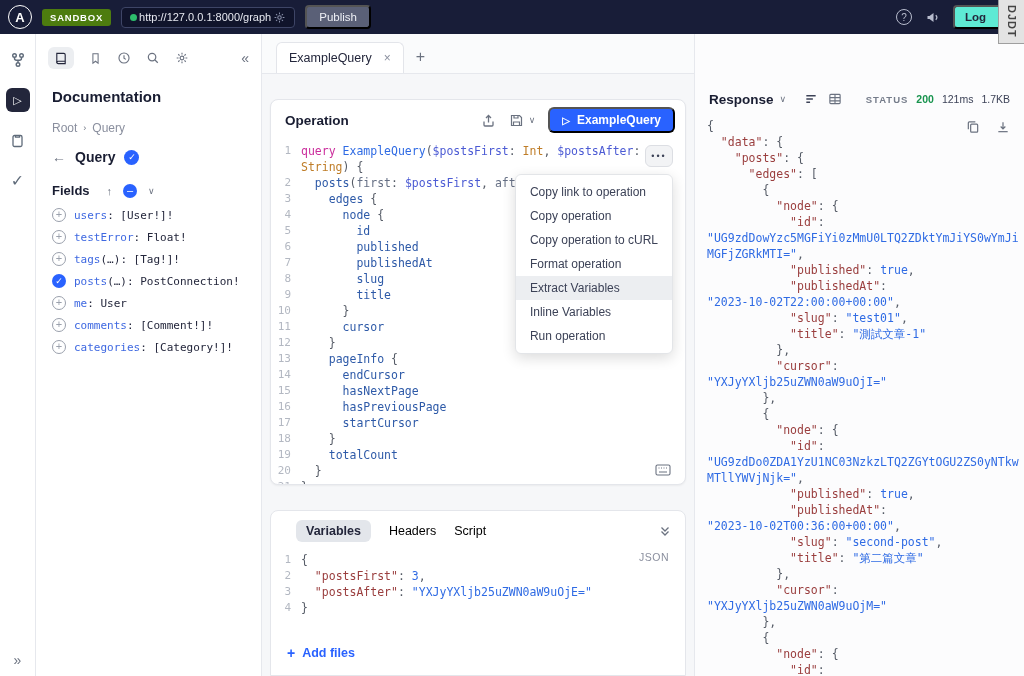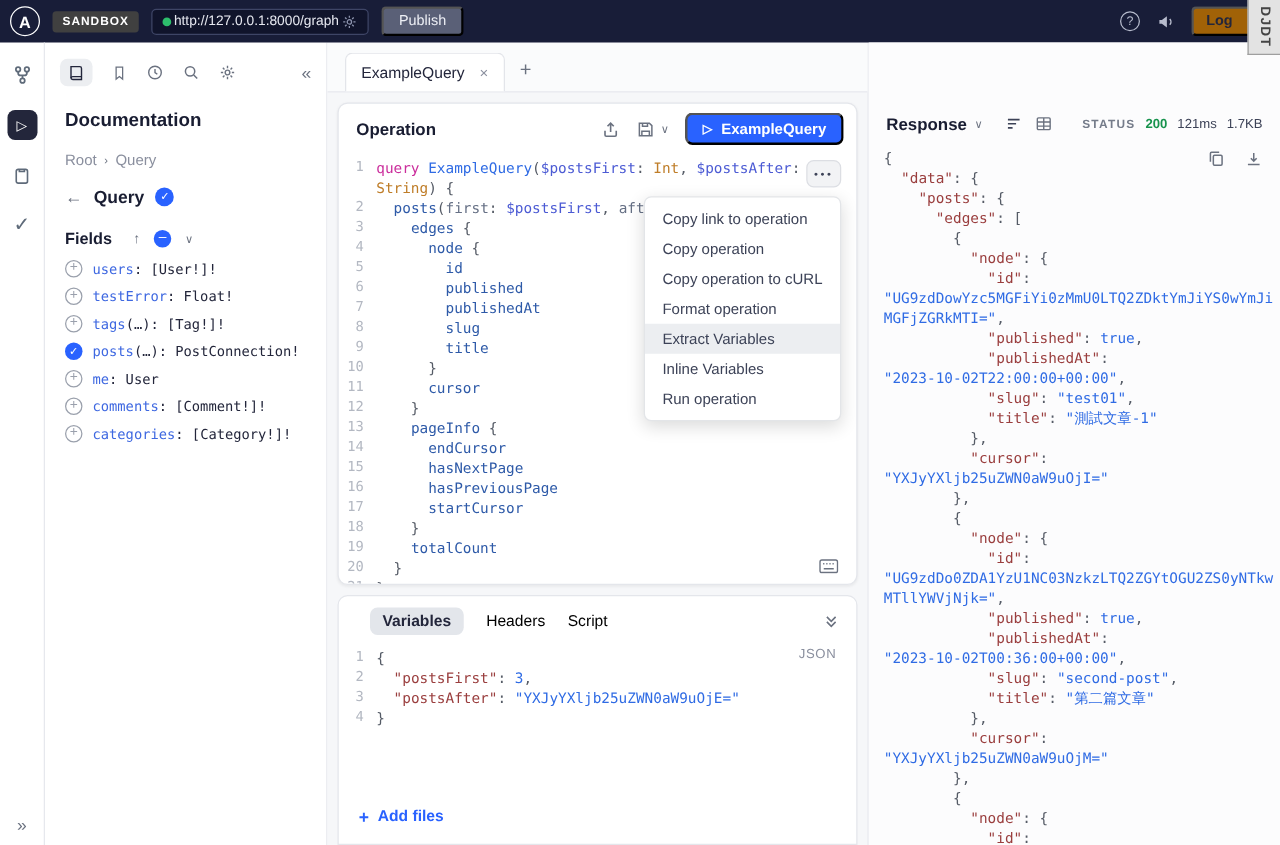--- a/index.html
+++ b/index.html
@@ -3,29 +3,29 @@
 <meta charset="utf-8">
 <style>
   * { margin:0; padding:0; box-sizing:border-box; }
   html,body { background:#ffffff; }
   body { font-family:"Liberation Sans", sans-serif; color:#23263B; }
   .app { position:relative; width:1024px; height:676px; overflow:hidden; background:#fff; }
 
   
   .topbar { height:34px; background:#181D38; display:flex; align-items:center; padding:0 8px; gap:10px; position:relative; }
   .logo { width:24px; height:24px; border-radius:50%; border:1.5px solid #fff; color:#fff; display:flex; align-items:center; justify-content:center; font-weight:bold; font-size:13px; flex:none; }
-  .sandbox-badge { background:#404040; color:#fff; font-size:9.5px; font-weight:700; letter-spacing:.8px; padding:3px 8px; border-radius:3px; }
+  .sandbox-badge { background:#4d7c0f; color:#fff; font-size:9.5px; font-weight:700; letter-spacing:.8px; padding:3px 8px; border-radius:3px; }
   .url-pill { display:flex; align-items:center; gap:2px; background:#10142B; border:1px solid #3E4566; border-radius:4px; padding:3px 8px; color:#E6E8F0; font-size:11px; }
   .green-dot { width:7px; height:7px; border-radius:50%; background:#2DBE6C; flex:none; }
   .pill-gear { color:#8B92AC; display:inline-flex; }
   .publish-btn { background:#5A6077; color:#EDEFF5; font-size:11.5px; border-radius:4px; padding:4px 12px; }
   .tb-right { margin-left:auto; display:flex; align-items:center; gap:13px; padding-right:8px; }
   .help-icon { width:16px; height:16px; border-radius:50%; border:1.2px solid #B7BCCD; color:#B7BCCD; font-size:10px; display:flex; align-items:center; justify-content:center; }
   .mega { color:#B7BCCD; display:inline-flex; }
-  .login-btn { background:#a16207; color:#23263B; font-size:11.5px; border-radius:4px; padding:4px 20px 4px 10px; font-weight:600; }
+  .login-btn { background:#5eead4; color:#23263B; font-size:11.5px; border-radius:4px; padding:4px 20px 4px 10px; font-weight:600; }
   .djdt { position:absolute; top:0; right:0; width:26px; height:44px; background:#E3E3E3; border:1px solid #9F9F9F; border-top:none; border-right:none; color:#444; font-size:11px; font-weight:700; writing-mode:vertical-rl; display:flex; align-items:center; justify-content:center; letter-spacing:1px; z-index:50; }
 
   
   .main { display:flex; height:642px; }
 
   .rail { width:36px; border-right:1px solid #E6E8ED; display:flex; flex-direction:column; align-items:center; padding-top:14px; gap:16px; position:relative; flex:none; }
   .rail-icon { width:24px; height:24px; color:#5F6B7A; display:flex; align-items:center; justify-content:center; }
   .rail-icon.active { background:#23263B; color:#fff; border-radius:6px; font-size:11px; }
   .rail-expand { position:absolute; bottom:8px; left:0; right:0; text-align:center; color:#6B7280; font-size:14px; }
 
@@ -46,21 +46,21 @@
   .fields-label { font-size:13px; font-weight:700; color:#191D32; margin-right:6px; }
   .sort-icon { color:#6B7280; font-size:11px; }
   .minus-badge { width:14px; height:14px; background:#2962FF; border-radius:50%; color:#fff; font-size:11px; line-height:12px; text-align:center; flex:none; }
   .chev { color:#6B7280; font-size:9px; }
   .field-row { display:flex; align-items:center; gap:8px; padding:4px 16px; }
   .add-circle { width:14px; height:14px; flex:none; border:1.2px solid #9AA0AC; border-radius:50%; color:#9AA0AC; font-size:11px; line-height:11px; text-align:center; }
   .field-code { font-family:"DejaVu Sans Mono", monospace; font-size:11px; color:#23263B; white-space:nowrap; }
   .fname { color:#3E68E1; }
 
   
-  .middle { width:433px; background:#F6F7F9; display:flex; flex-direction:column; border-right:1px solid #E6E8ED; flex:none; }
+  .middle { width:433px; background:#F6F7F9; display:flex; flex-direction:column; border-right:1px solid #E6E8ED; flex:none;gap:17px; }
   .tabstrip { height:40px; display:flex; align-items:flex-end; padding-left:14px; gap:12px; background:#FAFBFC; border-bottom:1px solid #E6E8ED; flex:none; }
   .tab { background:#fff; border:1px solid #E3E5EA; border-bottom:none; border-radius:6px 6px 0 0; padding:0 12px; font-size:12.5px; color:#23263B; display:flex; gap:12px; align-items:center; height:31px; }
   .tab-close { color:#8A8F9E; font-size:12px; }
   .newtab { color:#6B7280; font-size:16px; margin-bottom:7px; }
 
   .op-card { margin:8px 8px 0; background:#fff; border:1px solid #E4E6EB; border-radius:8px; box-shadow:0 1px 2px rgba(0,0,0,.05); height:386px; display:flex; flex-direction:column; flex:none; overflow:hidden; }
   .op-header { display:flex; align-items:center; height:40px; padding:0 10px 0 14px; gap:13px; flex:none; }
   .op-title { font-size:13.5px; font-weight:700; color:#191D32; margin-right:auto; }
   .op-icon { color:#6B7280; display:inline-flex; align-items:center; }
   .save-chev { color:#6B7280; font-size:9px; margin-left:-8px; }

